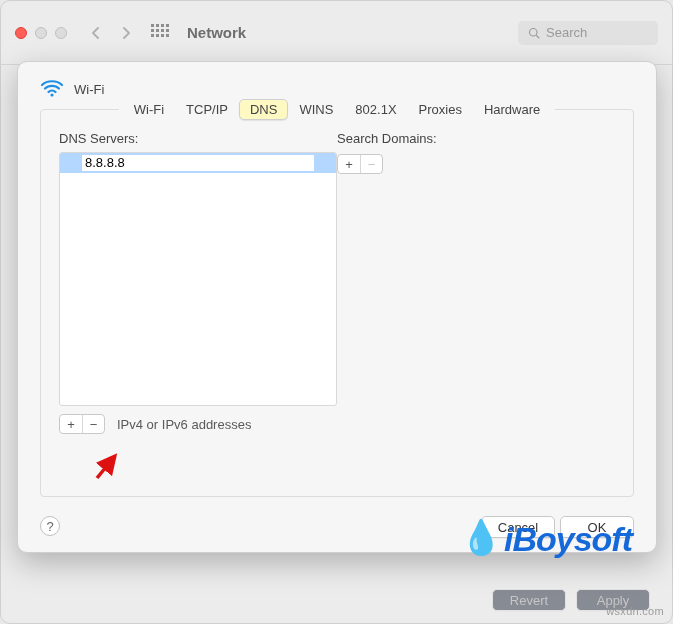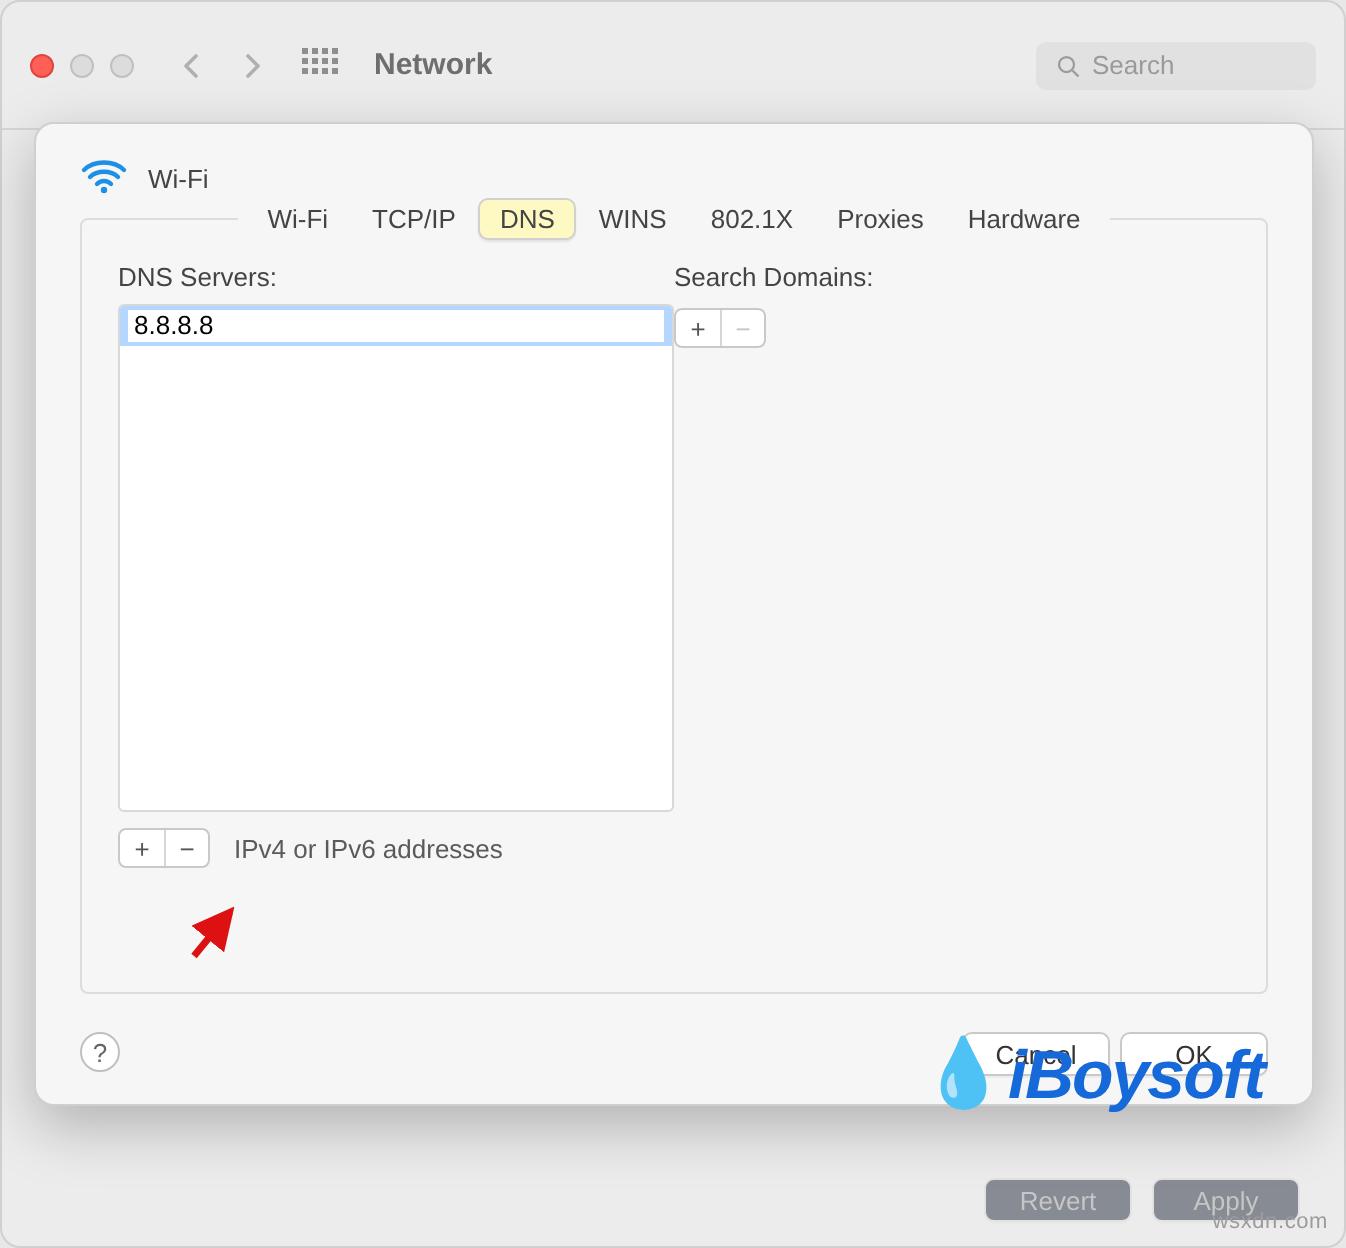--- a/index.html
+++ b/index.html
@@ -99,21 +99,21 @@
   }
   .col { flex: 1; min-width: 0; }
   .col-label { font-size: 13px; color: #444; margin-bottom: 6px; }
   .listbox {
     background: #fff; border: 1px solid #d8d8d8;
     border-radius: 3px;
     height: 254px;
     overflow: hidden;
   }
   .listbox .row {
-    padding: 2px 4px; font-size: 13px; line-height: 16px;
+    padding: 2px 22px; font-size: 13px; line-height: 16px;
   }
   .listbox .row.editing {
     background: #b3d7ff;
     display: flex; align-items: center;
   }
   .listbox .row.editing input {
     flex: 1; border: none; background: #fff;
     font: inherit; padding: 0 3px; height: 16px; outline: none;
   }
   .listbox .row.placeholder { color: #b8b8b8; padding: 2px 6px; }

